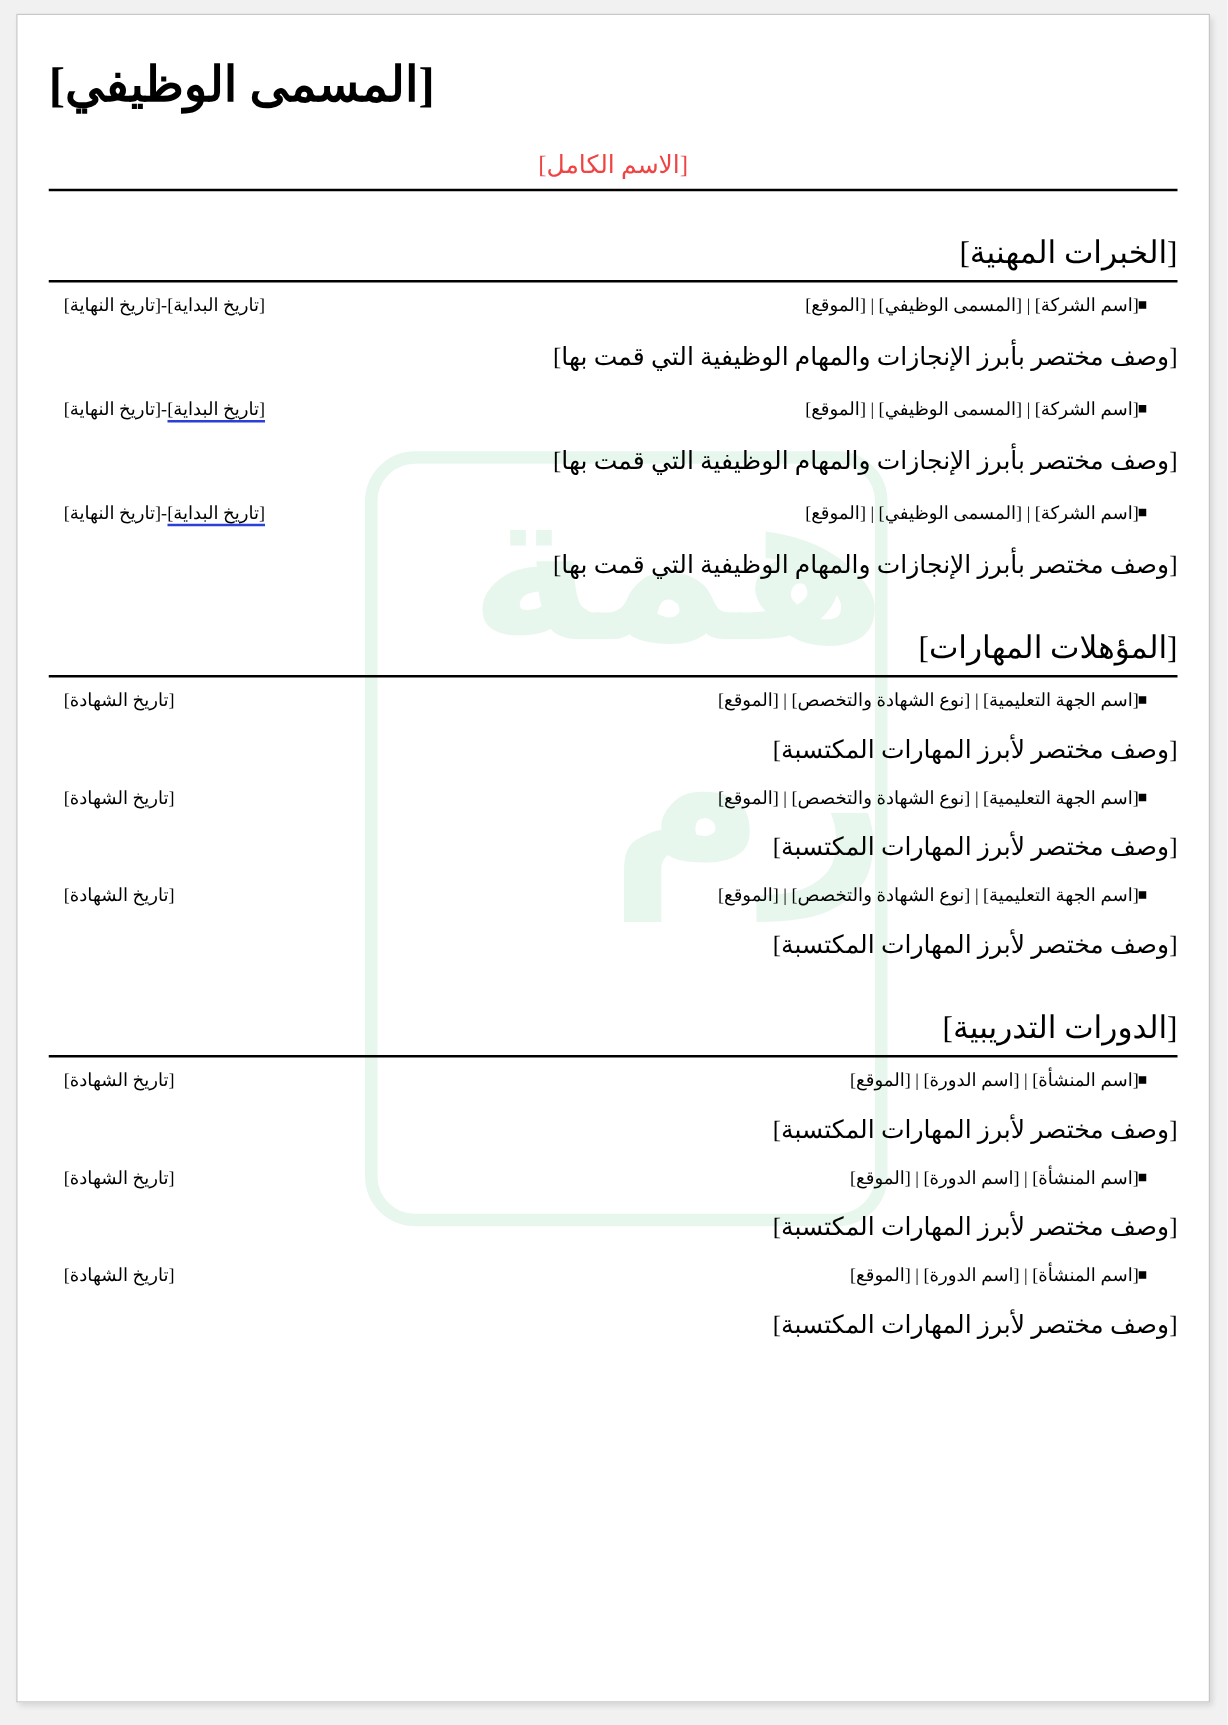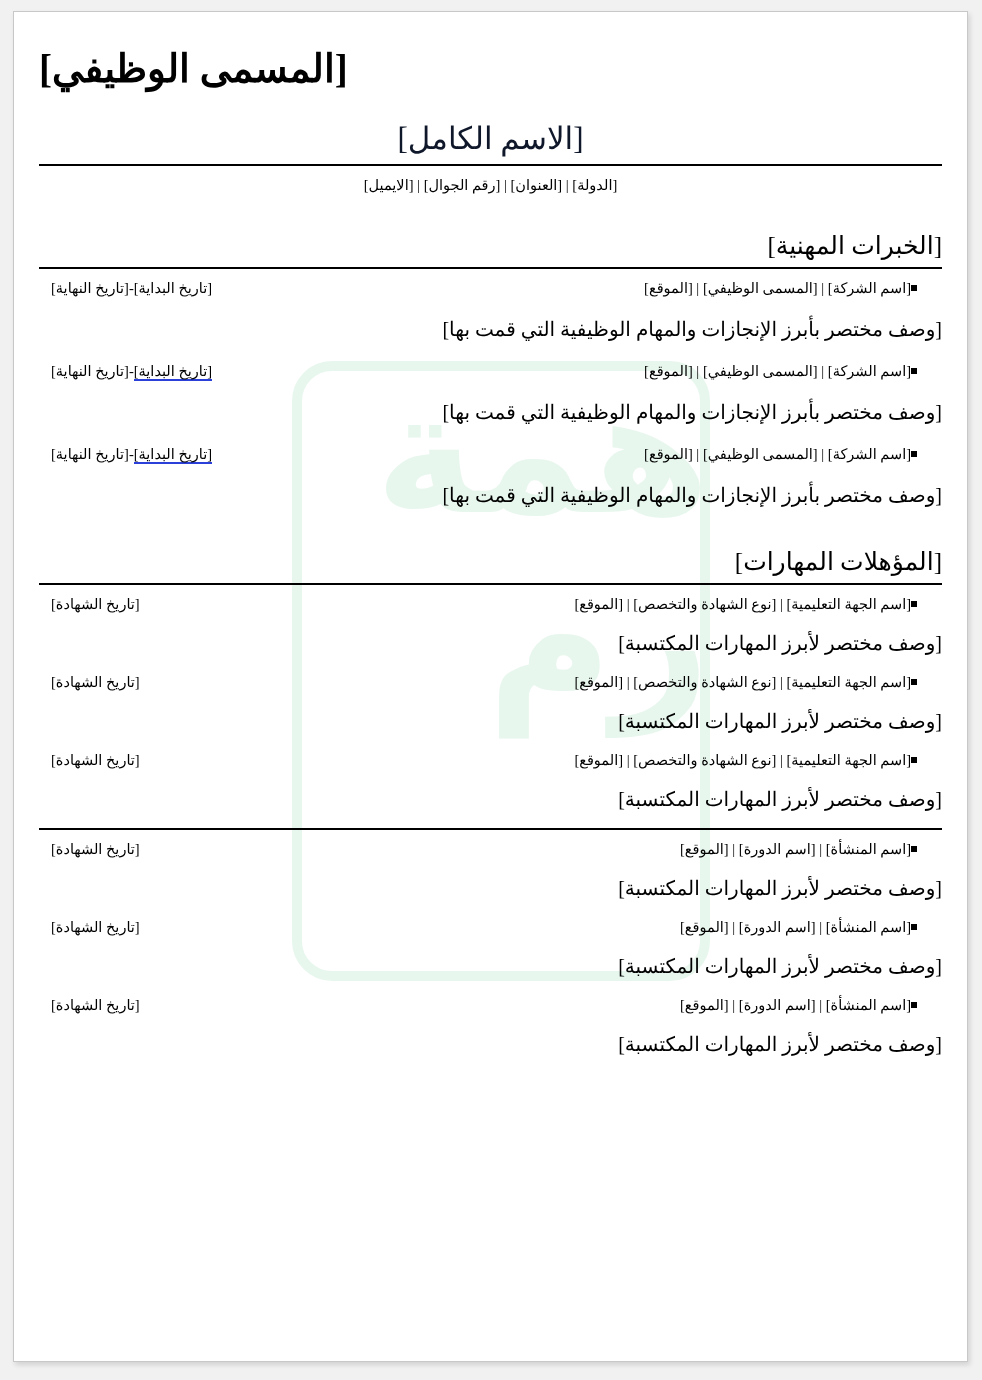--- a/index.html
+++ b/index.html
@@ -83,25 +83,25 @@
     text-align: left;
     font-size: 39px;
     font-weight: 700;
     line-height: 1.18;
     margin: 34px 0 0 0;
     color: #000;
     letter-spacing: 0;
   }
   .doc-subtitle {
     text-align: center;
-    font-size: 31px;
+    font-size: 20px;
     font-weight: 400;
     line-height: 1.2;
     margin: 28px 0 7px 0;
-    color: #0f172a;
+    color: #ef4444;
   }
 
   .rule {
     border: none;
     border-top: 2.2px solid #000;
     margin: 0 0 0 0;
     height: 0;
     width: 100%;
   }
 
@@ -184,21 +184,20 @@
       <div class="wm-frame"></div>
       <div class="wm-text">همة
 رم</div>
     </div>
 
     <div class="content">
 
       <h1 class="doc-title">[المسمى الوظيفي]</h1>
       <h2 class="doc-subtitle">[الاسم الكامل]</h2>
       <hr class="rule">
-      <div class="contact-line">[الدولة] | [العنوان] | [رقم الجوال] | [الايميل]</div>
 
       <div id="sections-root">
           <div class="section-title">[الخبرات المهنية]</div>
           <hr class="rule">
           <div class="section-body">
             <div class="entry-row">
               <div class="entry-head">
                 <span class="bullet"></span>
                 <span class="entry-title">[اسم الشركة] | [المسمى الوظيفي] | [الموقع]</span>
               </div>
@@ -243,20 +242,21 @@
             <div class="entry-desc edu">[وصف مختصر لأبرز المهارات المكتسبة]</div>
             <div class="entry-row">
               <div class="entry-head">
                 <span class="bullet"></span>
                 <span class="entry-title">[اسم الجهة التعليمية] | [نوع الشهادة والتخصص] | [الموقع]</span>
               </div>
               <div class="entry-date"><span>[تاريخ الشهادة]</span></div>
             </div>
             <div class="entry-desc edu">[وصف مختصر لأبرز المهارات المكتسبة]</div>
           </div>
+          <div class="section-title tight">[الدورات التدريبية]</div>
           <hr class="rule">
           <div class="section-body">
             <div class="entry-row">
               <div class="entry-head">
                 <span class="bullet"></span>
                 <span class="entry-title">[اسم المنشأة] | [اسم الدورة] | [الموقع]</span>
               </div>
               <div class="entry-date"><span>[تاريخ الشهادة]</span></div>
             </div>
             <div class="entry-desc edu">[وصف مختصر لأبرز المهارات المكتسبة]</div>

